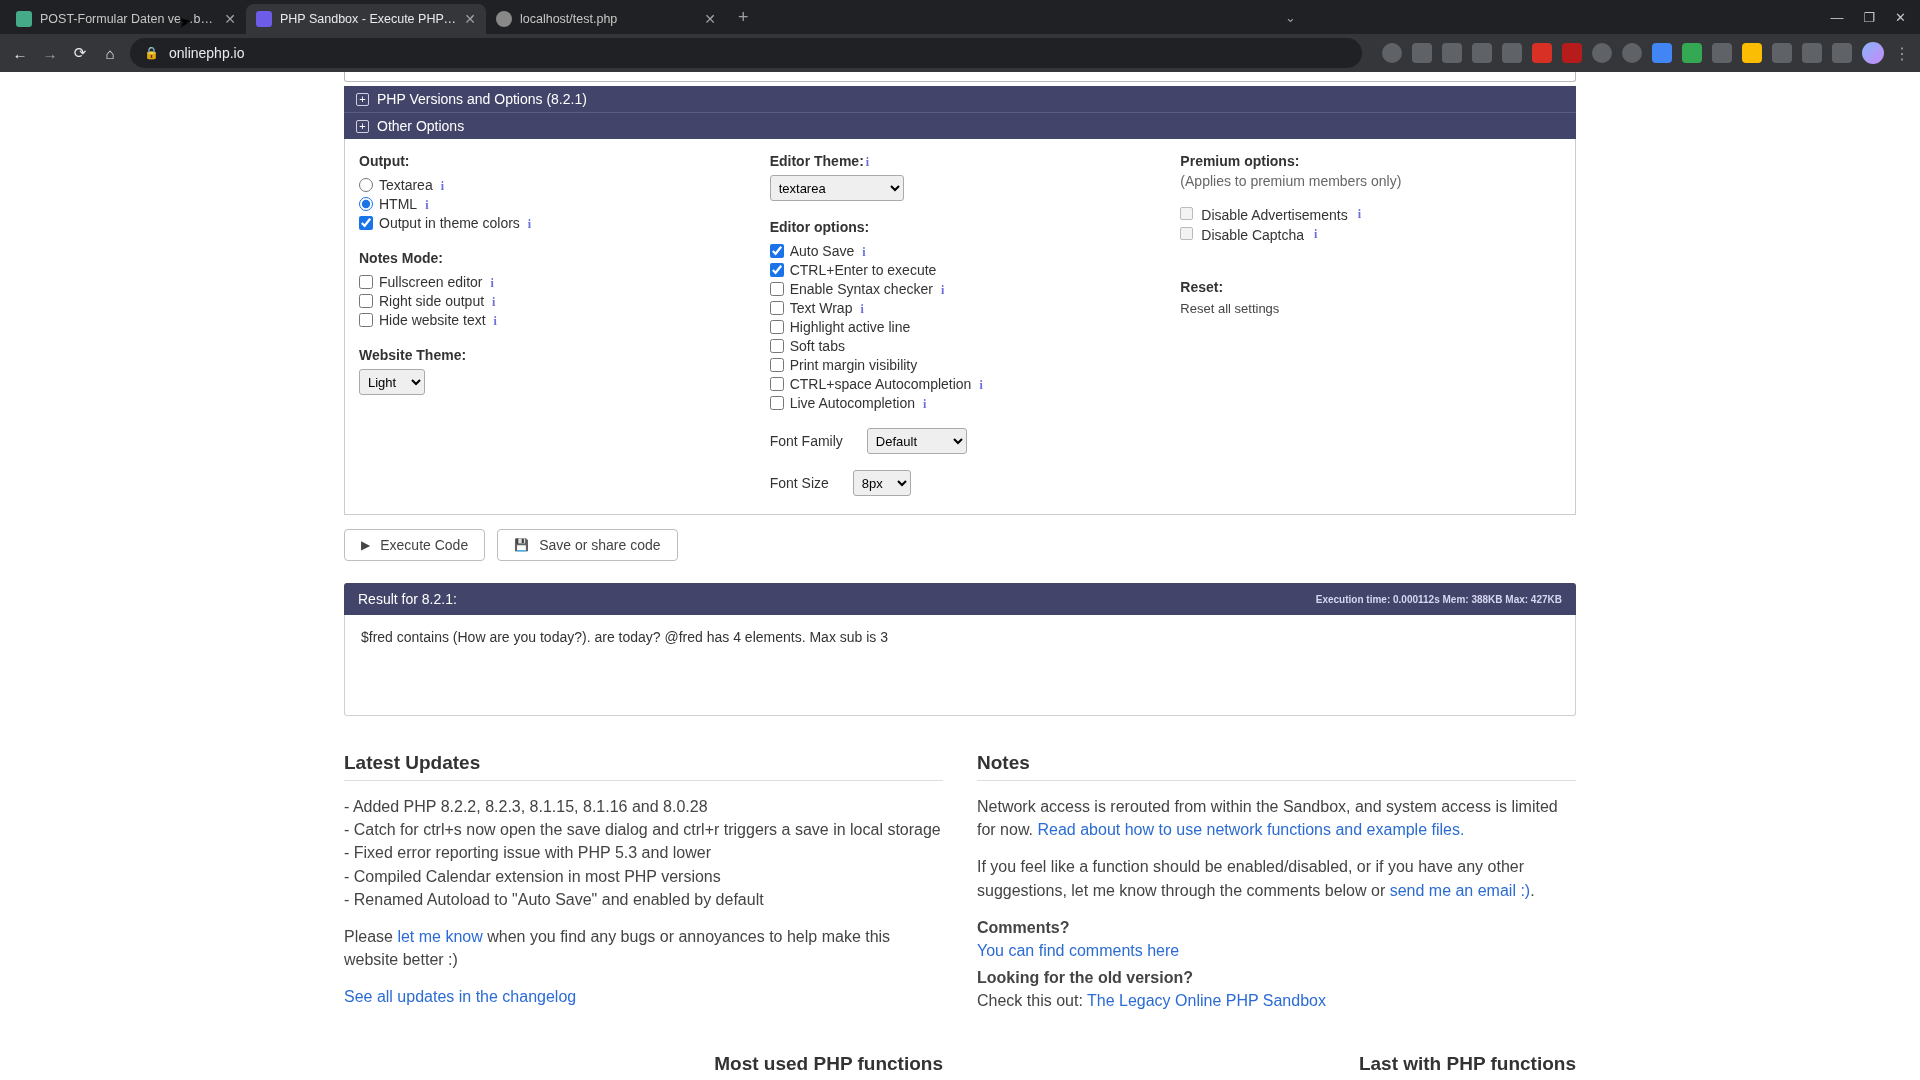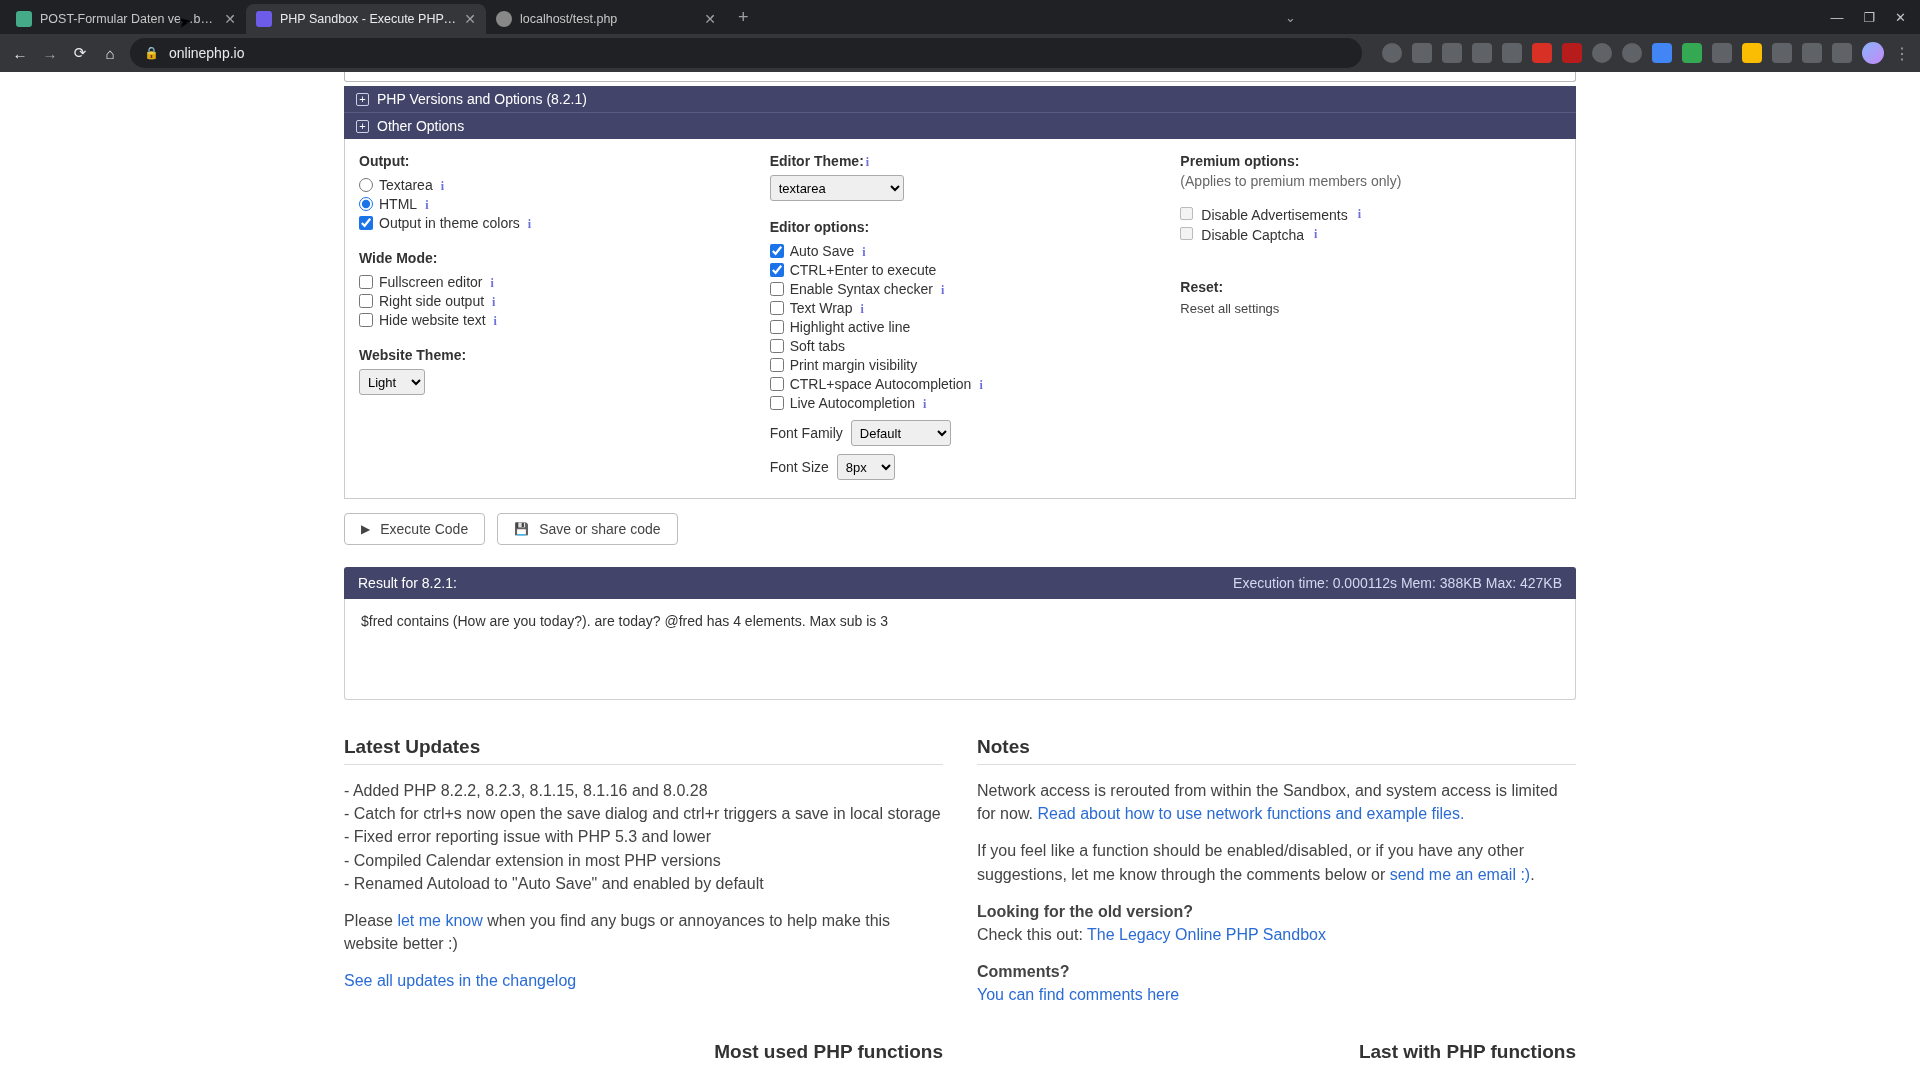--- a/index.html
+++ b/index.html
@@ -135,21 +135,21 @@
   }
   select {
     border:1px solid #aaa; border-radius:3px;
     font-size:13px; padding:2px 4px; background:#efefef;
     height:26px;
   }
   .sel-wide{ width:134px; }
   .sel-med{ width:100px; }
   .sel-sm{ width:66px; }
   .sel-xs{ width:58px; }
-  .lbl-inline { display:flex; align-items:center; gap:8px; font-size:14px; margin-top:8px; }
+  .lbl-inline { display:flex; align-items:center; gap:24px; font-size:14px; margin-top:16px; }
   .premium-note { color:#666; font-size:14px; margin-top:-2px; margin-bottom:16px; }
   .premium-row { display:flex; align-items:flex-start; gap:8px; font-size:14px; color:#333; padding:2px 0; }
   .premium-row .cb {
     width:13px; height:13px; border:1px solid #bbb; border-radius:2px; background:#f3f3f3;
     display:inline-block;
   }
   .link { color:#2a6bd4; cursor:pointer; }
 
   .action-row {
     display:flex; gap:12px; margin-top:14px;
@@ -163,21 +163,21 @@
   .btn .ico { font-size:12px; }
 
   .result-head {
     background:#42446a; color:#fff;
     padding:8px 14px;
     display:flex; align-items:center;
     border-radius:3px 3px 0 0;
     margin-top:22px;
     font-size:14px;
   }
-  .result-head .meta { margin-left:auto; font-size:14px; color:#d6d7ef; }
+  .result-head .meta { margin-left:auto; font-size:10px; color:#d6d7ef;font-weight:bold; }
   .result-body {
     border:1px solid #d0d0d0; border-top:none;
     background:#fff; padding:14px 16px 70px;
     font-family: Arial, sans-serif; font-size:14px; color:#333;
     border-radius:0 0 3px 3px;
   }
 
   .two-col {
     display:flex; gap:34px; margin-top:36px;
   }
@@ -288,21 +288,21 @@
           <input type="radio" name="out" checked="" style="">
           <span>HTML</span>
             <i class="info">i</i>
         </label>
         <label class="opt-row">
           <input type="checkbox" checked="" style="">
           <span>Output in theme colors</span>
             <i class="info">i</i>
         </label>
 
-        <h5 class="mt">Wide Mode:</h5>
+        <h5 class="mt">Notes Mode:</h5>
         <label class="opt-row">
           <input type="checkbox" style="">
           <span>Fullscreen editor</span>
             <i class="info">i</i>
         </label>
         <label class="opt-row">
           <input type="checkbox" style="">
           <span>Right side output</span>
             <i class="info">i</i>
         </label>
@@ -433,28 +433,28 @@
         </div>
       </div>
       <div class="half">
         <div class="sect-title">Notes</div>
         <div class="para">
           <span>Network access is rerouted from within the Sandbox, and system access is limited for now. </span><span class="link">Read about how to use network functions and example files.</span>
         </div>
         <div class="para">
           <span>If you feel like a function should be enabled/disabled, or if you have any other suggestions, let me know through the comments below or </span><span class="link">send me an email :)</span><span>.</span>
         </div>
+        <div class="para" style="margin-top:14px;margin-bottom:4px">
+          <b>Comments?</b><br>
+          <span class="link">You can find comments here</span>
+        </div>
         <div class="para" style="margin-bottom:4px">
           <b>Looking for the old version?</b><br>
           <span>Check this out: </span><span class="link">The Legacy Online PHP Sandbox</span>
         </div>
-        <div class="para" style="margin-top:14px;margin-bottom:4px">
-          <b>Comments?</b><br>
-          <span class="link">You can find comments here</span>
-        </div>
       </div>
     </div>
 
     <div class="overflow-titles">
       <div class="half">
           <div class="sect-title" style="border:none">Most used PHP functions</div>
         </div>
       <div class="half">
           <div class="sect-title" style="border:none">Last with PHP functions</div>
         </div>

